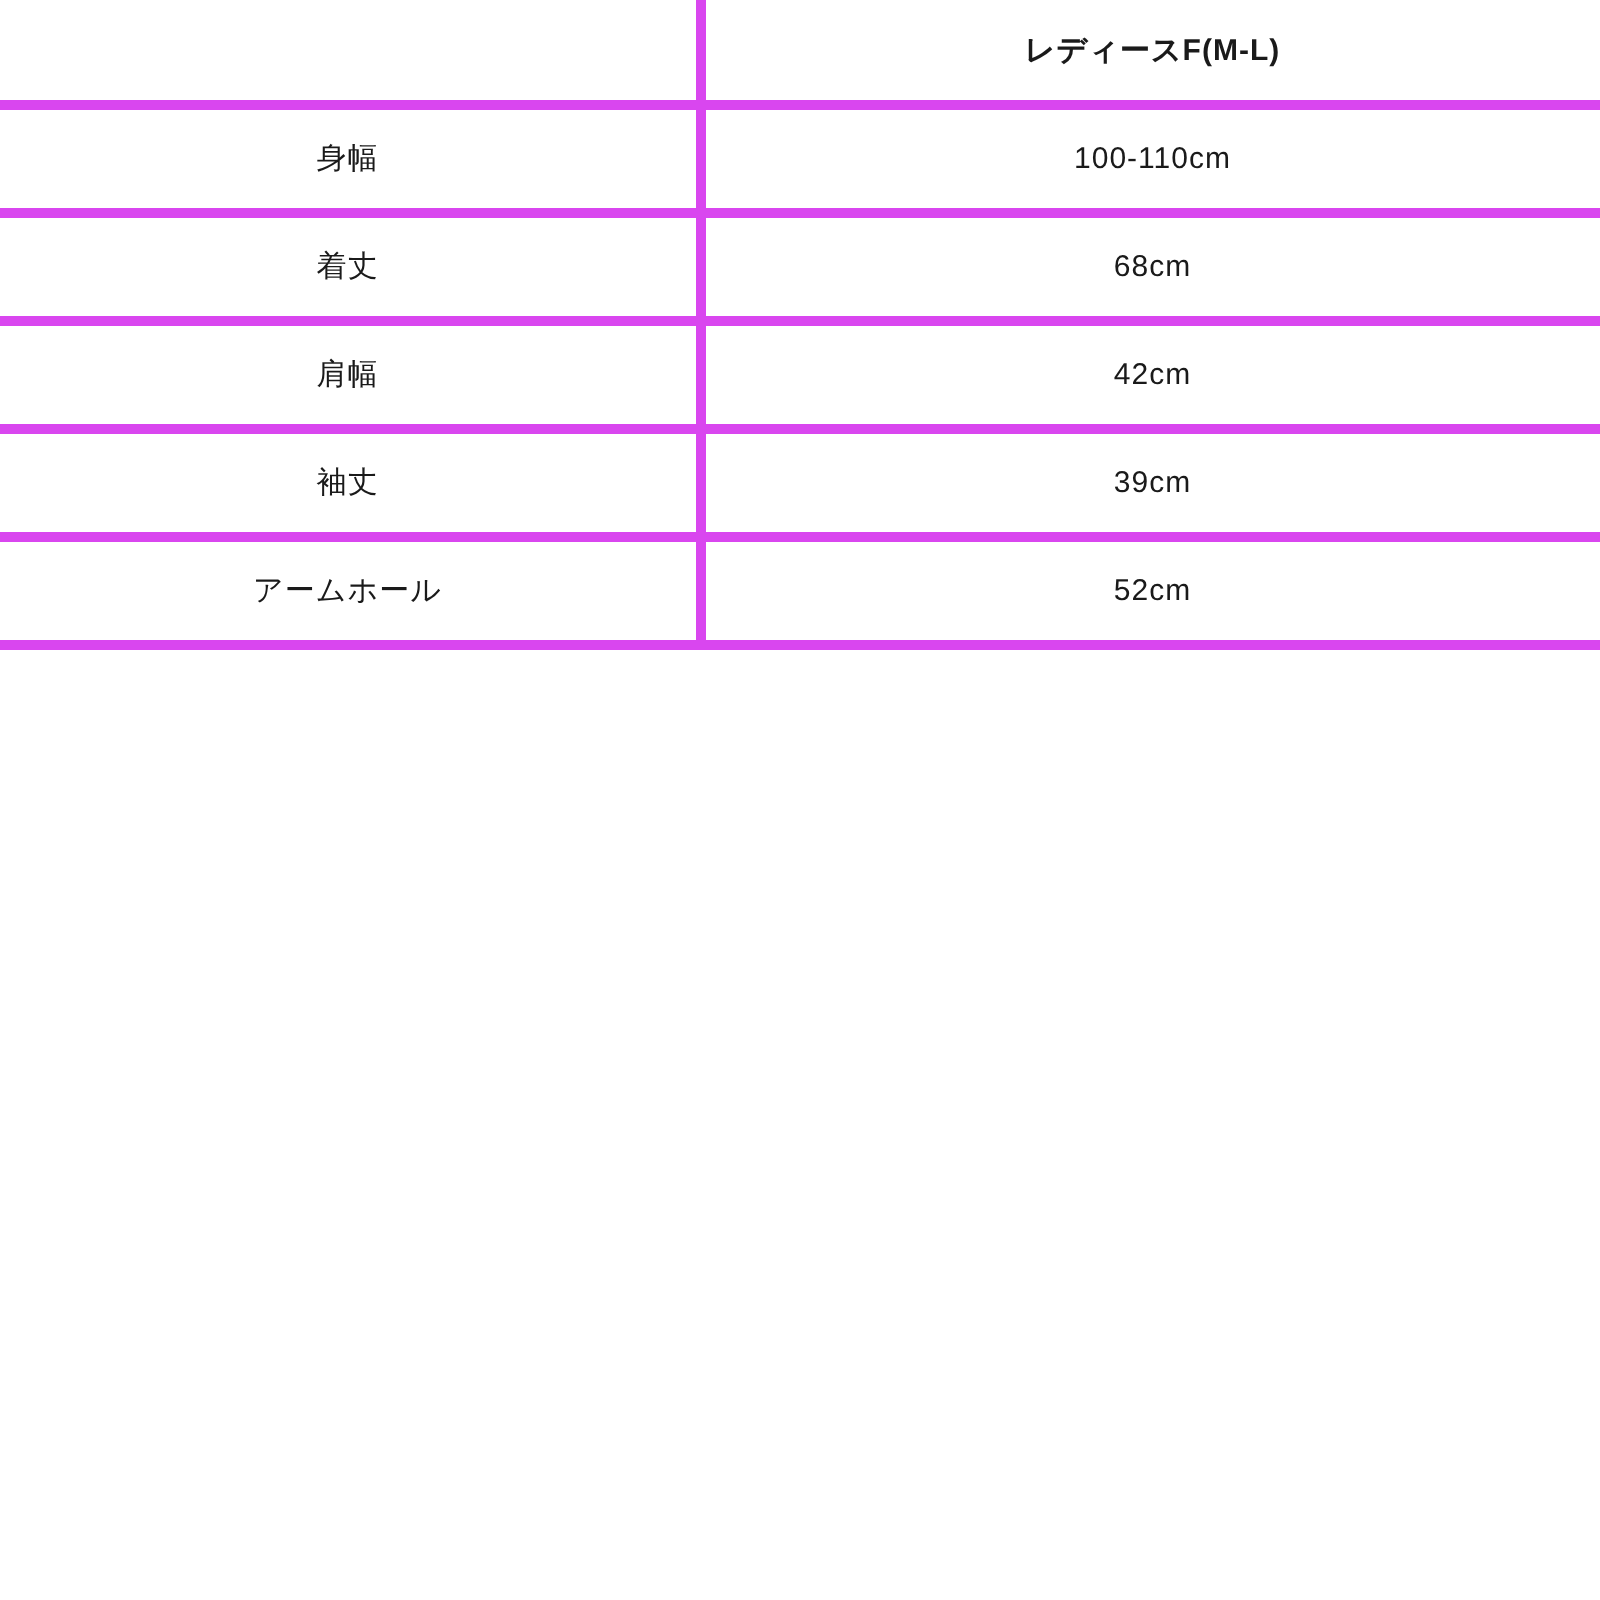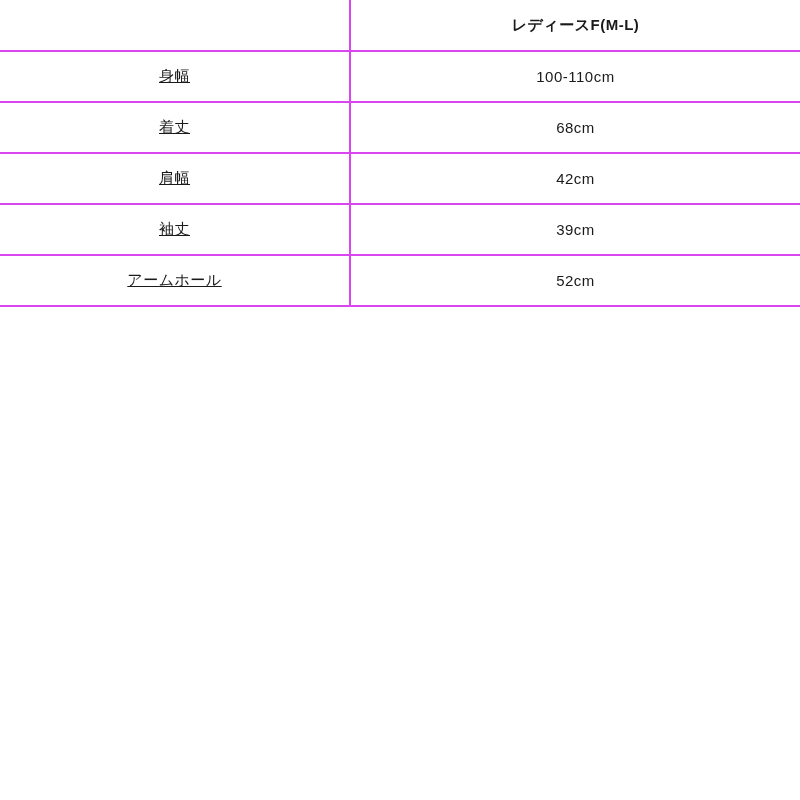--- a/index.html
+++ b/index.html
@@ -22,21 +22,21 @@
     table-layout: fixed;
     width: 800px;
     margin: 0;
     padding: 0;
   }
   table.size-table col.col-label { width: 350px; }
   table.size-table col.col-value { width: 450px; }
 
   table.size-table th,
   table.size-table td {
-    border: 2px solid #d946ef;
+    border: 5px solid #d946ef;
     text-align: center;
     vertical-align: middle;
     color: #1a1a1a;
     padding: 0;
     height: 49px;
     font-size: 15px;
     font-weight: normal;
     letter-spacing: 0.5px;
   }
   
@@ -48,21 +48,20 @@
     height: 50px;
     font-weight: bold;
     font-size: 15px;
   }
   table.size-table thead th.head-blank {
     background: #ffffff;
   }
   table.size-table tbody th.row-label {
     font-weight: normal;
     font-size: 15px;
-    text-decoration: underline;
   }
   table.size-table tbody td.row-value {
     font-size: 15px;
   }
 </style>
 </head>
 <body>
 
 <div class="page">
   <table class="size-table">

